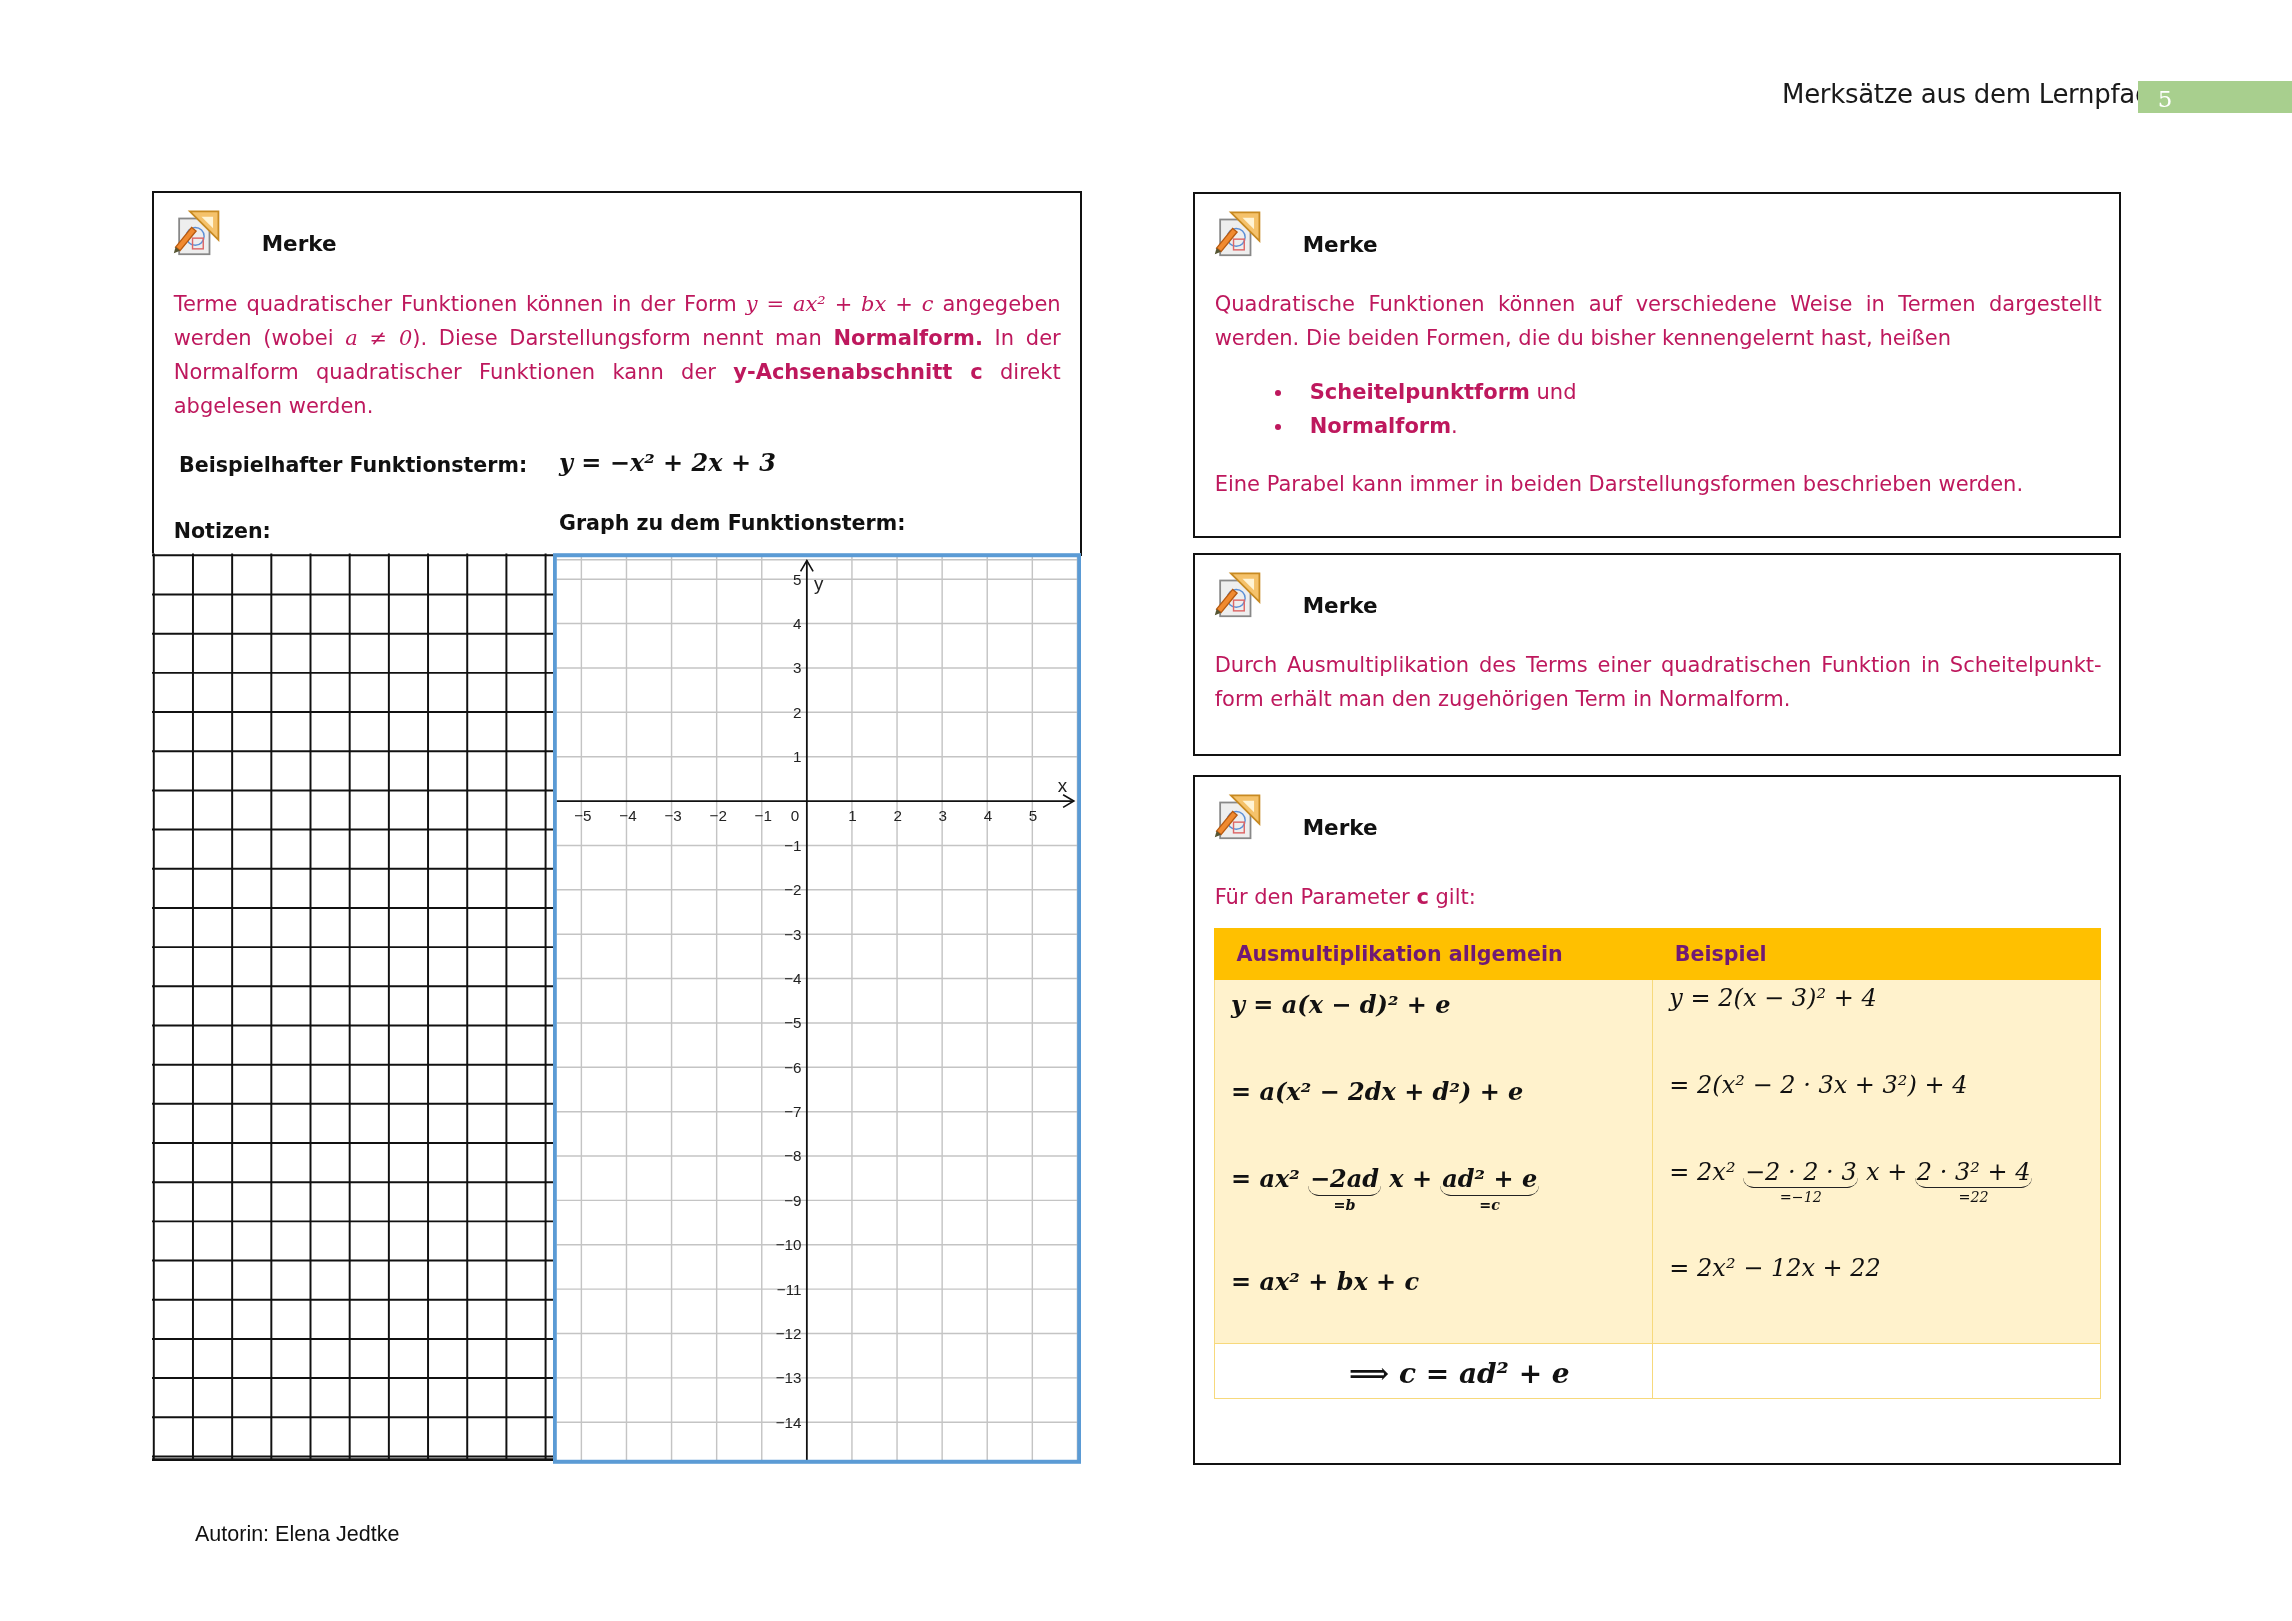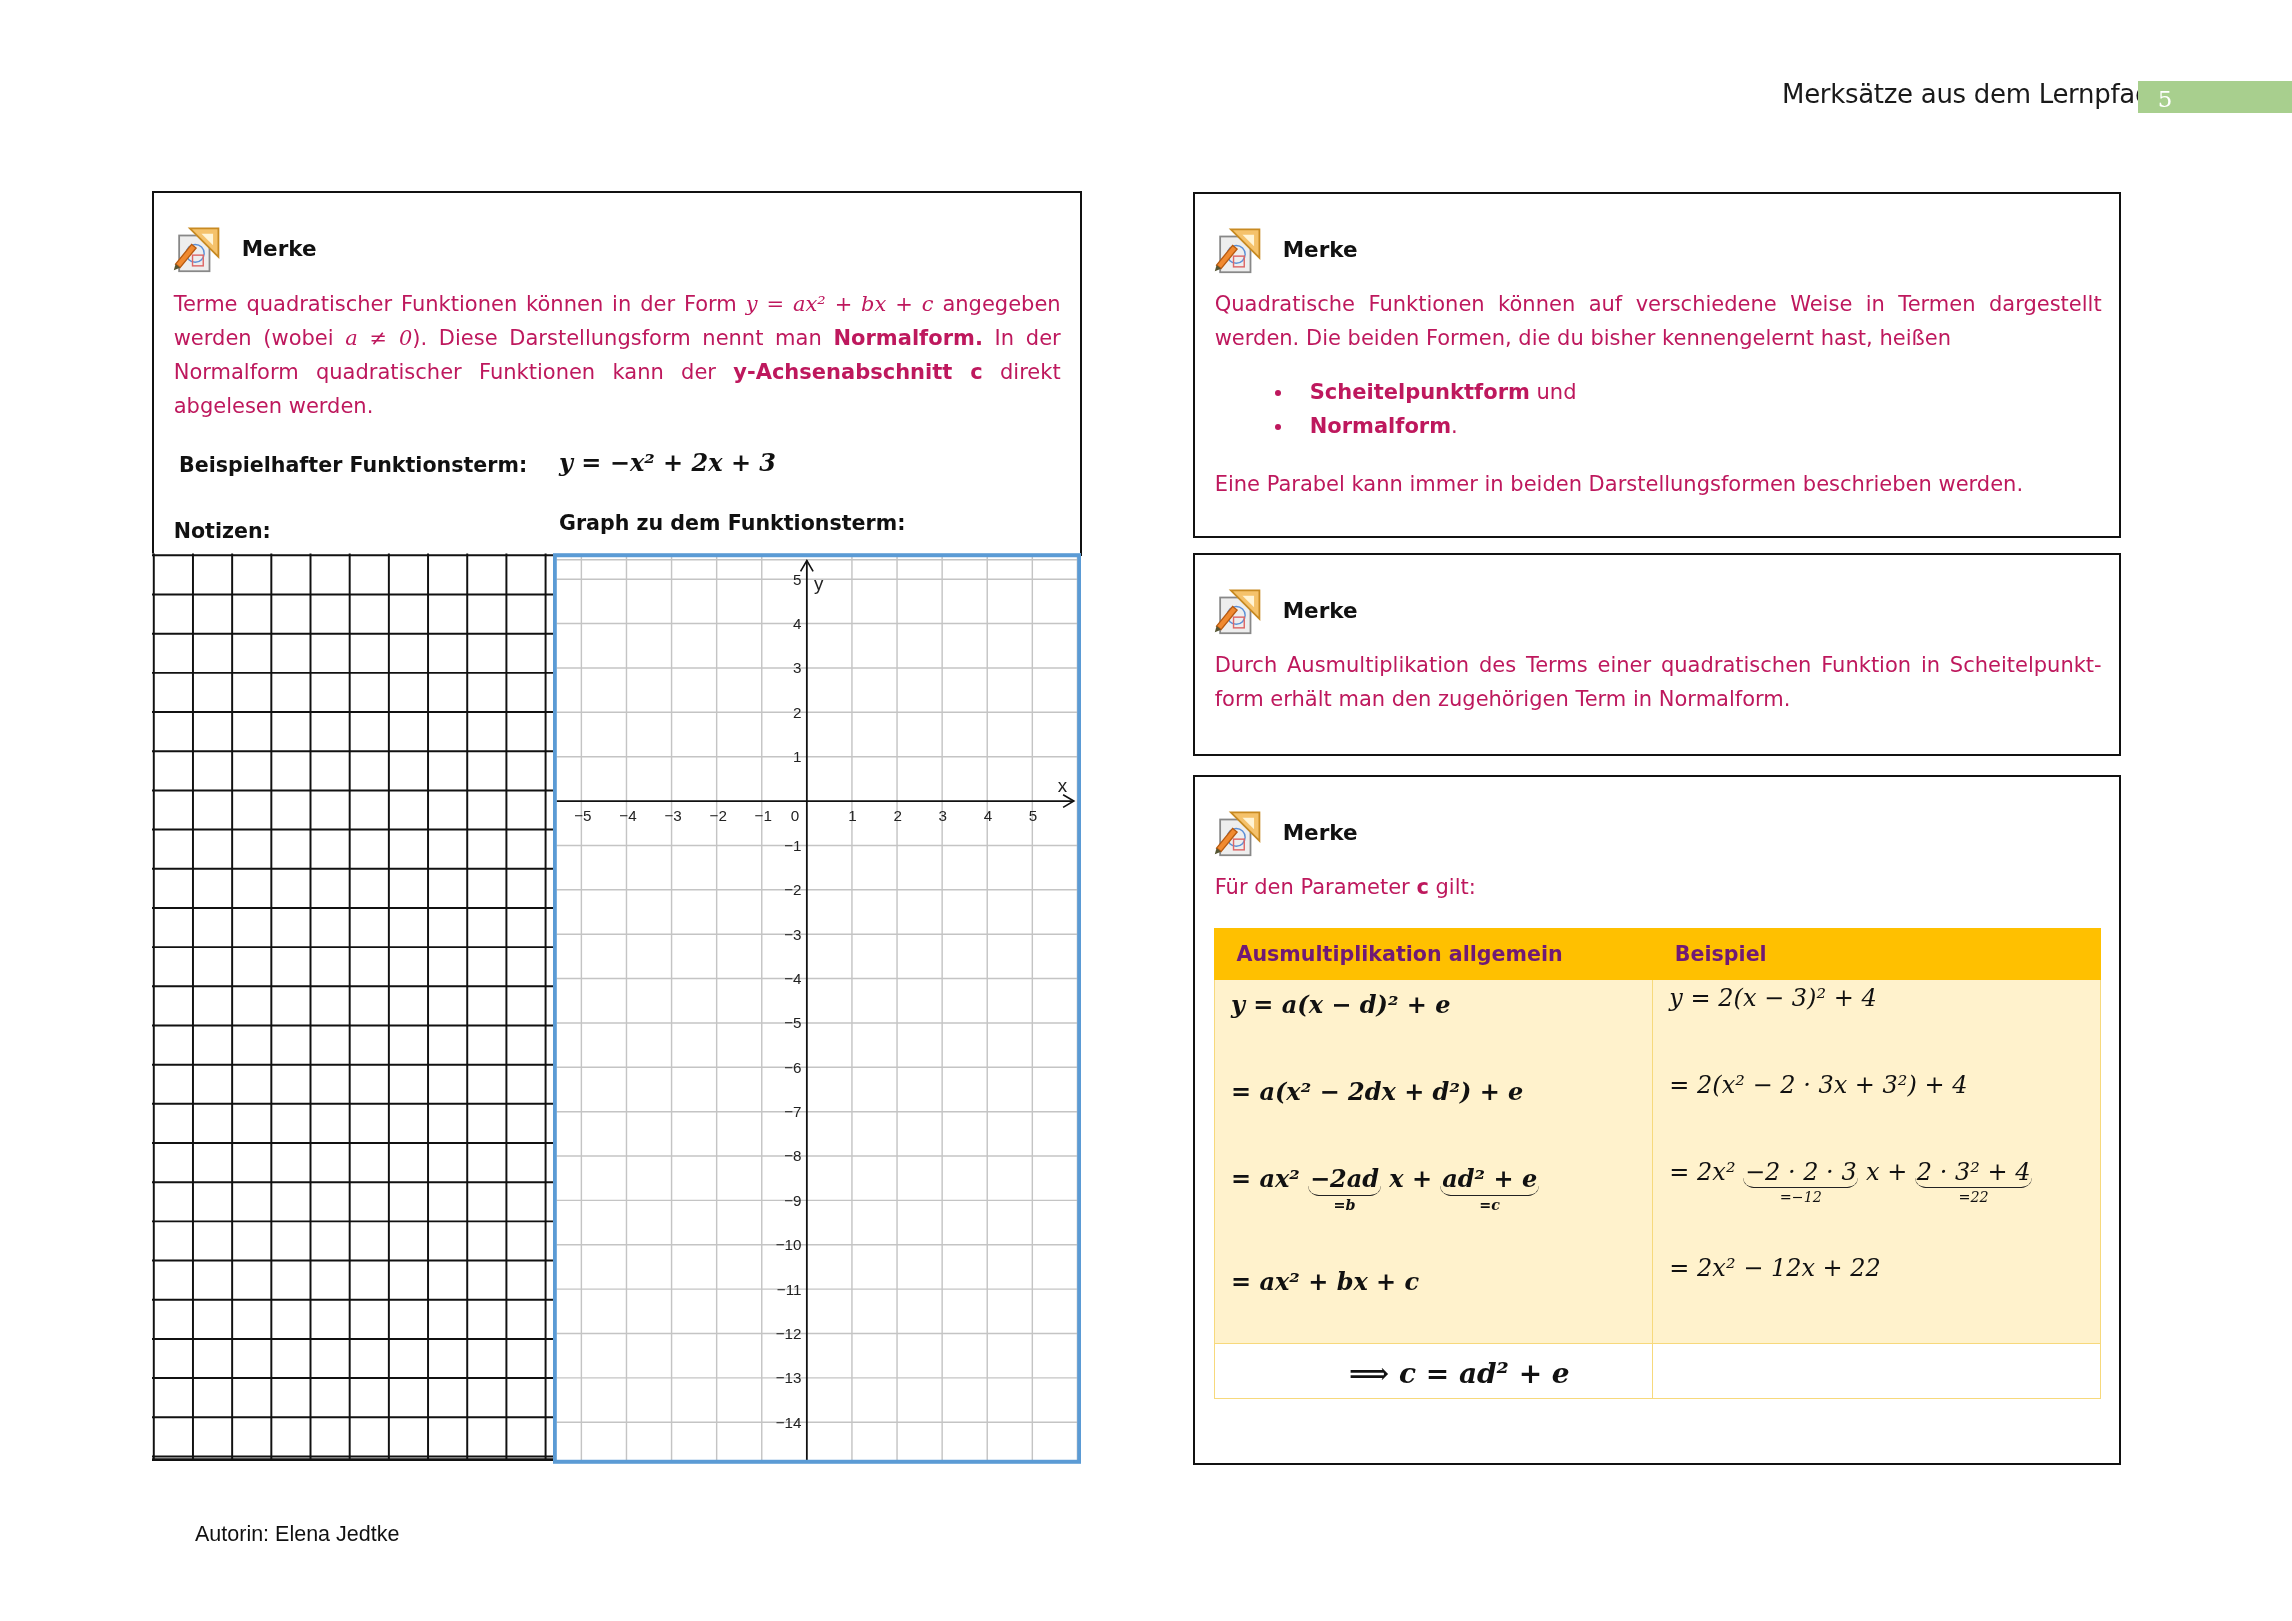--- a/index.html
+++ b/index.html
@@ -7,21 +7,21 @@
          font-family: "Liberation Sans", sans-serif; color: #111; }
   .abs { position: absolute; }
 
   
   .hdr-title { left: 1782px; top: 79px; font-size: 26px; color: #1a1a1a; font-family: "DejaVu Sans", sans-serif; letter-spacing: -0.3px; }
   .hdr-page  { left: 2138px; top: 81px; width: 155px; height: 32px; background: #a8cf8e; color: #ffffff;
                font-family: "DejaVu Serif", serif; font-size: 23px; line-height: 36px; padding-left: 19.7px; box-sizing: border-box; }
 
   
   .box { border: 2.7px solid #111; box-sizing: border-box; background: #fff; }
-  .merke-head { position: absolute; left: 18px; top: 30px; display: flex; align-items: center; }
+  .merke-head { position: absolute; left: 18px; top: 13px; display: flex; align-items: flex-end; gap: 20px; }
   .merke-icon { width: 50px; height: 50px; }
   .merke-label { font-family: "DejaVu Sans", sans-serif; font-weight: bold; font-size: 21.5px; margin-left: 19.7px; }
   .body-text { font-family: "DejaVu Sans", sans-serif; font-size: 21px; line-height: 34px; text-align: justify; color: #be185d; }
   .math { font-family: "DejaVu Serif", serif; font-style: italic; }
   .mathb { font-family: "DejaVu Serif", serif; font-style: italic; font-weight: bold; }
   b { font-weight: bold; }
 
   
   .ctable { position: absolute; left: 1214px; top: 928px; width: 887px; border-collapse: collapse; }
   .ctable th { background: #ffc000; color: #701a75; font-family: "DejaVu Sans", sans-serif; font-size: 20.6px; font-weight: bold;
@@ -215,21 +215,21 @@
       <rect x="8" y="14" width="34" height="40" fill="#eeeeee" stroke="#888" stroke-width="2"></rect>
       <circle cx="26" cy="34" r="10" fill="none" stroke="#5b8fd6" stroke-width="1.6"></circle>
       <rect x="23" y="36" width="12" height="12" fill="none" stroke="#d66" stroke-width="1.6"></rect>
       <path d="M20 6 L52 6 L52 38 Z" fill="#f5c26b" stroke="#c88a22" stroke-width="2"></path>
       <path d="M33 12 L46 12 L46 25 Z" fill="#fff4d6"></path>
       <path d="M4 46 L22 24 L27 28 L9 50 Z" fill="#f08a30" stroke="#b85a10" stroke-width="1.5"></path>
       <path d="M4 46 L9 50 L2 53 Z" fill="#553"></path>
     </svg>
     <span class="merke-label">Merke</span>
   </div>
-  <div class="abs body-text" style="left:19.7px; top:93px;">
+  <div class="abs body-text" style="left:19.7px; top:103px;">
     <span>Für den Parameter </span><b>c</b><span> gilt:</span>
   </div>
 </div>
 
 <table class="ctable">
   <colgroup>
       <col style="width:439px">
       <col style="width:448px">
     </colgroup>
   <tbody>

